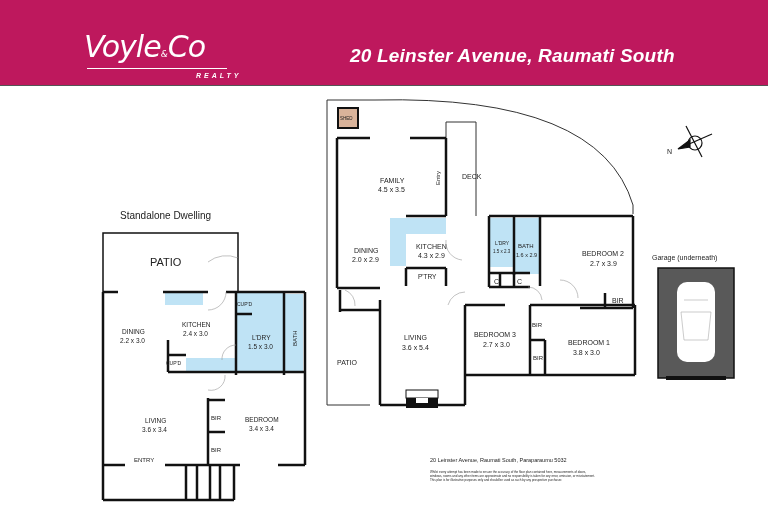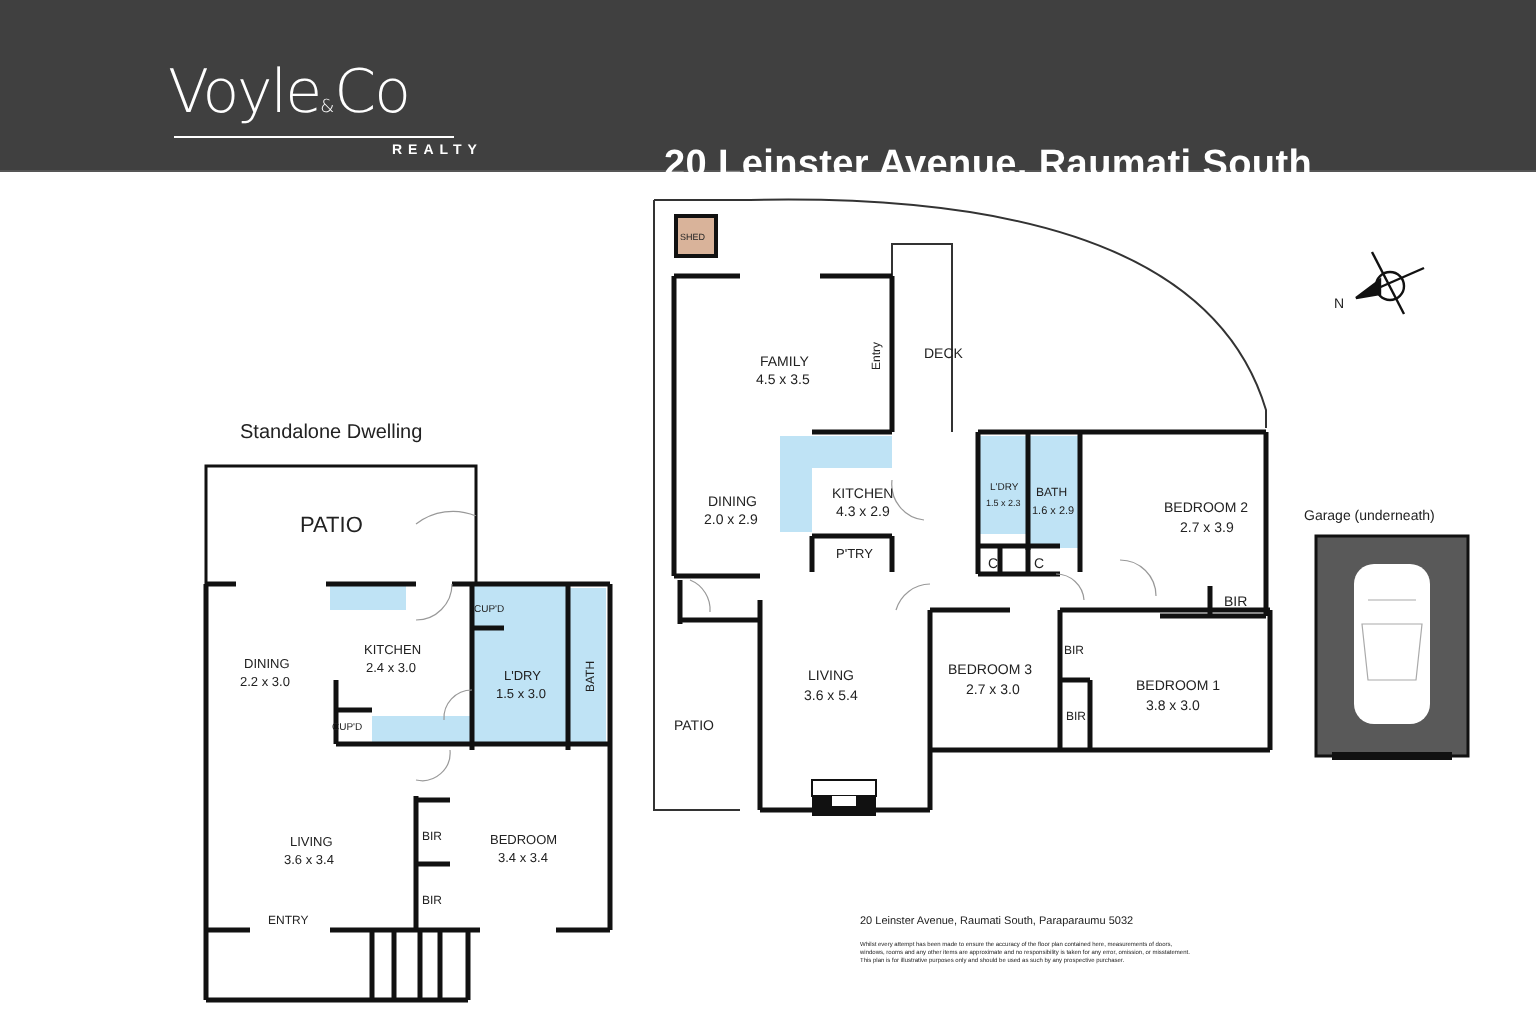--- a/index.html
+++ b/index.html
@@ -1,23 +1,23 @@
 <!DOCTYPE html>
 <html><head>
 <meta charset="utf-8">
 <style>
   html, body { margin:0; padding:0; }
   body { width:768px; height:512px; background:#ffffff; position:relative; overflow:hidden; font-family:"Liberation Sans", sans-serif; }
-  .header { position:absolute; left:0; top:0; width:768px; height:85px; background:#404040; border-bottom:1px solid #555; }
+  .header { position:absolute; left:0; top:0; width:768px; height:85px; background:#be185d; border-bottom:1px solid #555;font-style:italic; }
   .logo { position:absolute; left:84px; top:30px; color:#fff; }
   .logo-main { font-family:"DejaVu Sans", sans-serif; font-weight:200; font-size:30px; letter-spacing:-1px; line-height:34px; }
   .logo-amp { font-size:9px; letter-spacing:0; }
   .logo-rule { position:absolute; left:3px; top:38px; width:140px; height:1px; background:#fff; }
   .logo-sub { position:absolute; left:112px; top:42px; font-size:7px; letter-spacing:3px; font-weight:bold; }
-  .title { position:absolute; left:332px; top:45px; color:#fff; font-size:19px; font-weight:bold; letter-spacing:0.2px;margin-top:27px; }
+  .title { position:absolute; left:350px; top:45px; color:#fff; font-size:19px; font-weight:bold; letter-spacing:0.2px; }
   svg { position:absolute; left:0; top:0; }
   .lbl { font-family:"Liberation Sans", sans-serif; fill:#222; }
 </style>
 </head>
 <body>
 
 <div class="header">
   <div class="logo">
     <div class="logo-main"><span>Voyle</span><span class="logo-amp">&amp;</span><span>Co</span></div>
     <div class="logo-rule"></div>

